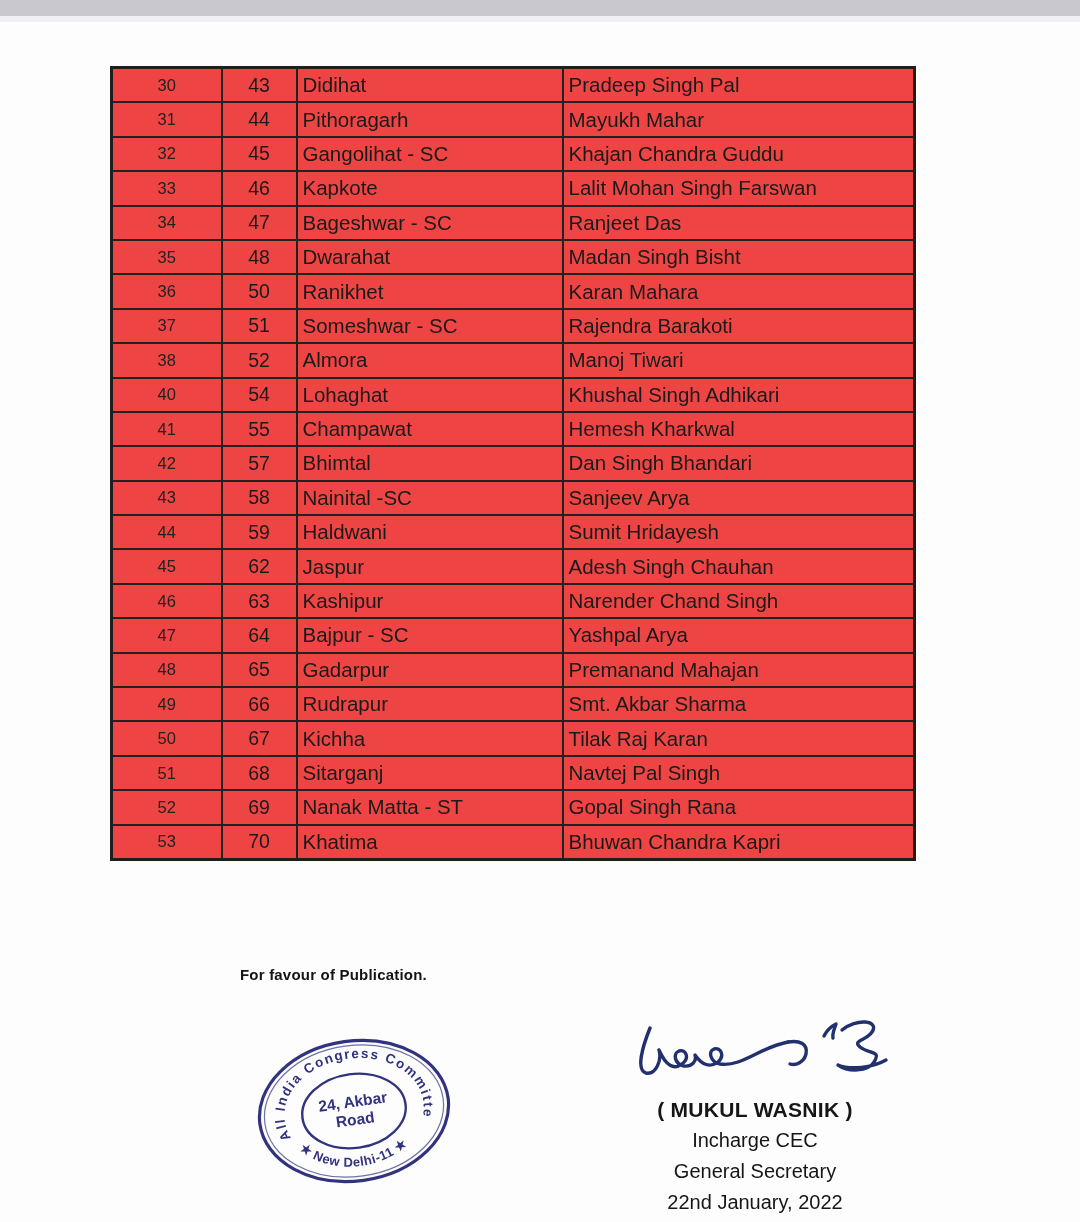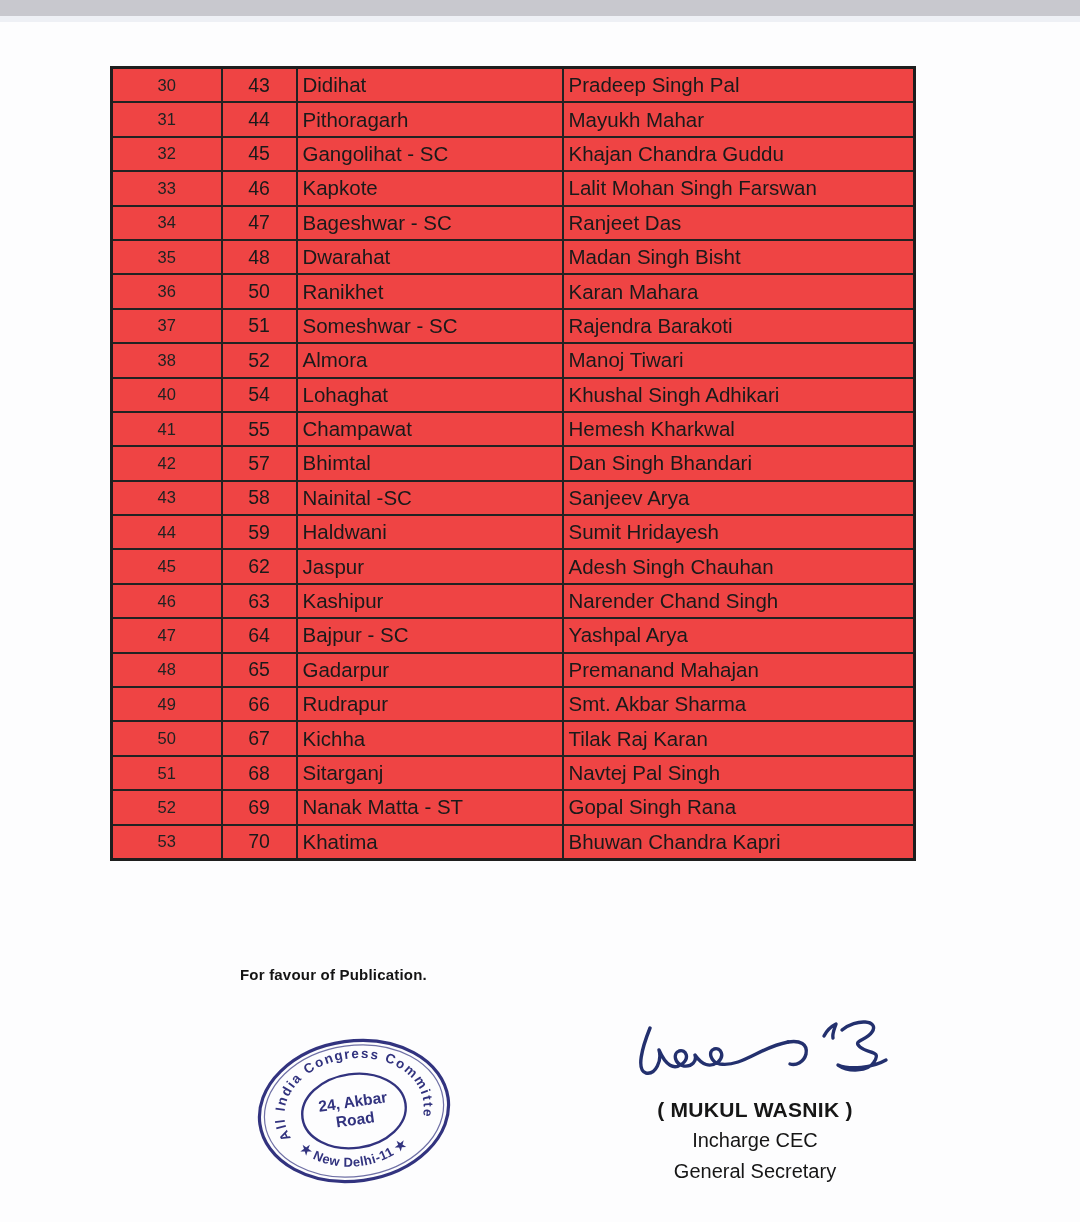--- a/index.html
+++ b/index.html
@@ -233,13 +233,14 @@
       <path d="M 196 22 C 199 16 204 12 208 10 C 206 16 204 20 205 24"></path>
       <path d="M 214 16 C 228 4 252 6 244 18 C 238 27 224 26 232 33 C 240 40 254 36 246 48 C 240 58 220 58 210 51 C 222 56 244 54 258 46"></path>
     </g>
   </svg>
 </div>
 
 <div class="signatory">
   <p class="name">( MUKUL WASNIK )</p>
   <p class="line">Incharge CEC</p>
   <p class="line">General Secretary</p>
+  <p class="line">22nd January, 2022</p>
 </div>
 
 </body></html>

